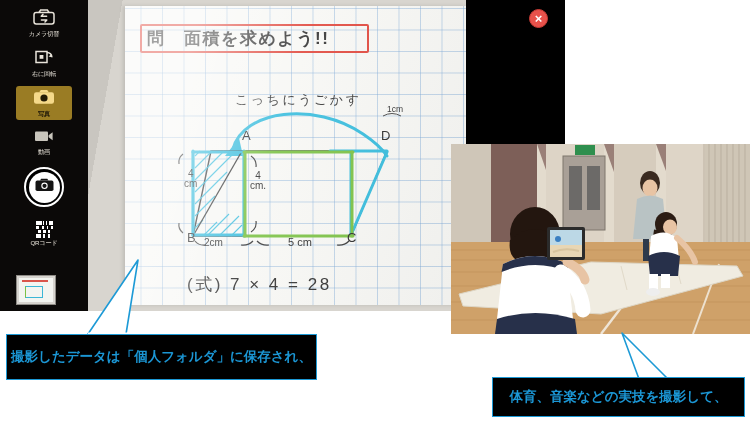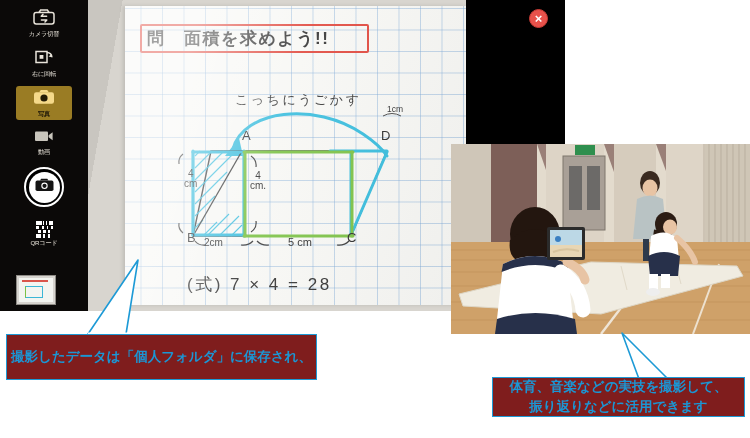--- a/index.html
+++ b/index.html
@@ -137,21 +137,21 @@
   .lbl-5cm { position:absolute; left:163px; top:230px; font-size:11px; color:#2b2b2b;}
 
   
   .photo-inset {
     position: absolute; left: 451px; top: 144px; width: 299px; height: 190px;
     overflow: hidden; background: #caa77a;
   }
 
   
   .callout {
-    position: absolute; border: 1.6px solid #1d9ad6; background: #7f1d1d;
+    position: absolute; border: 1.6px solid #1d9ad6; background: #000000;
     display: flex; flex-direction: column; align-items: center; justify-content: center;
     color: #1b96d4; font-weight: bold; text-align: center;
   }
   .callout-left {
     left: 6px; top: 334px; width: 311px; height: 46px;
     font-size: 13.5px; line-height: 20px;
   }
   .callout-right {
     left: 492px; top: 377px; width: 253px; height: 40px;
     font-size: 13.5px; line-height: 20px;
@@ -417,16 +417,15 @@
     <path d="M22 8 L39 54 L68 54 Z" fill="#ffffff" stroke="#1d9ad6" stroke-width="1.6" stroke-linejoin="round"></path>
     <line x1="26" y1="54" x2="70" y2="54" stroke="#ffffff" stroke-width="3"></line>
   </svg>
 
   <div class="callout callout-left">
     <div class="callout-line">撮影したデータは「個人フォルダ」に保存され、</div>
   </div>
 
   <div class="callout callout-right">
     <div class="callout-line">体育、音楽などの実技を撮影して、</div>
-    <div class="callout-line">振り返りなどに活用できます</div>
   </div>
 
 </div>
 
 </body></html>

